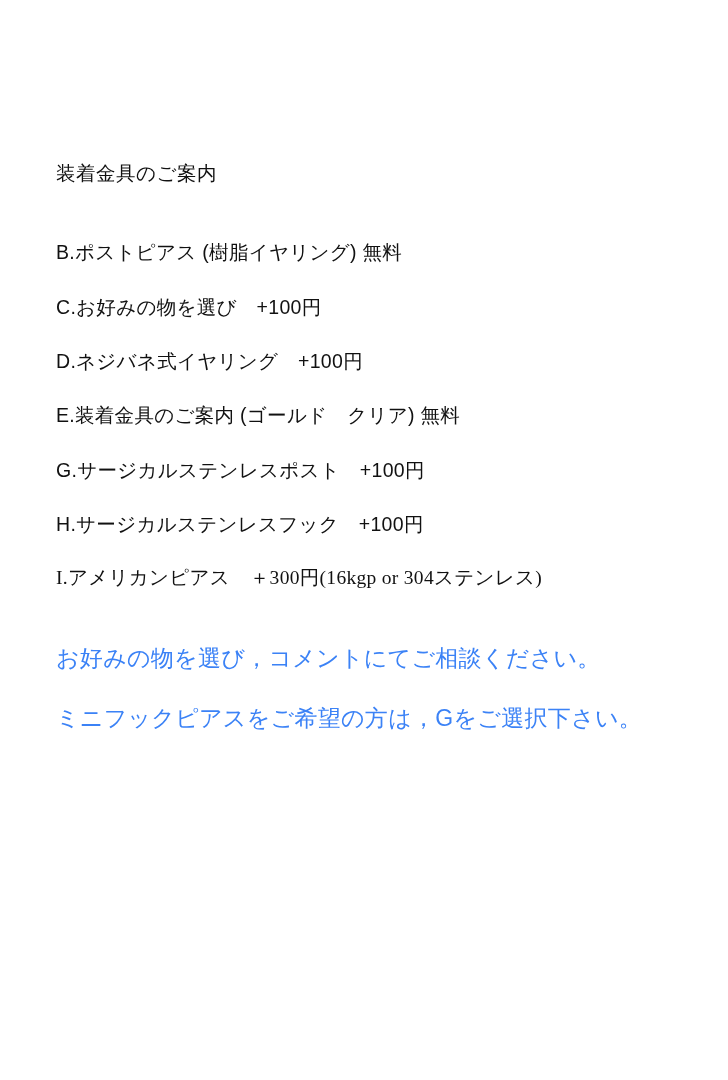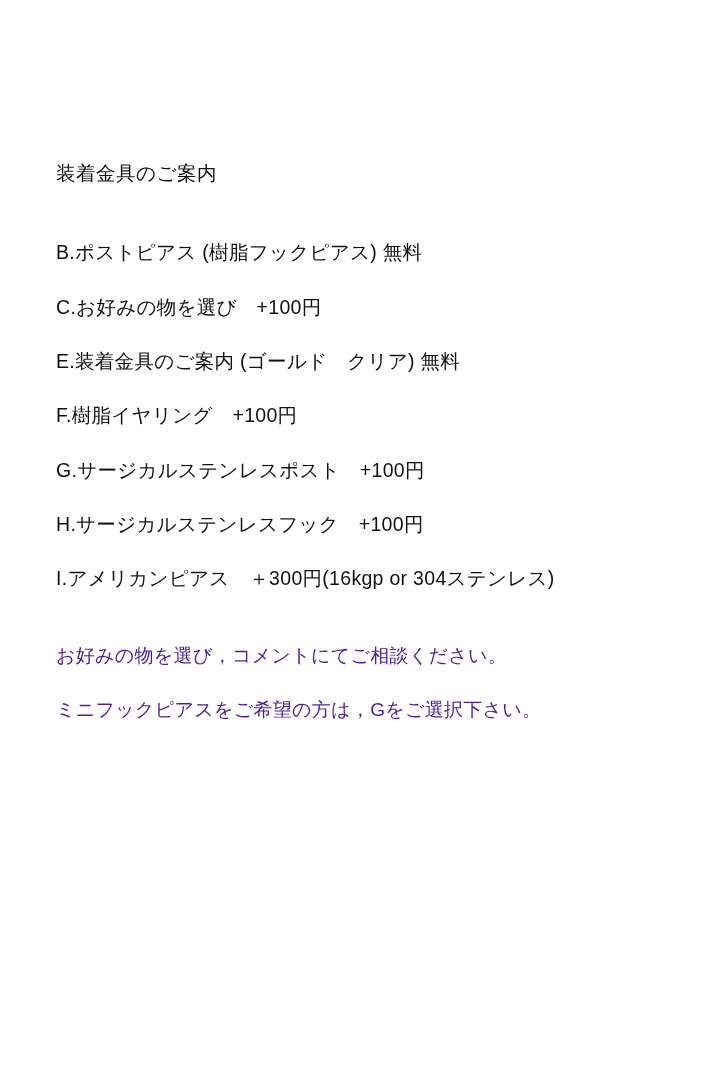--- a/index.html
+++ b/index.html
@@ -37,48 +37,49 @@
   .option-item {
     font-size: 19.5px;
     line-height: 1.35;
     letter-spacing: 0.3px;
     color: #111111;
     margin-bottom: 28px;
     white-space: nowrap;
   }
   .option-item:last-child {
     margin-bottom: 16px;
+    font-family: Liberation Serif, serif;
   }
   .notes {
     margin-top: 52px;
   }
   .note-line {
-    font-size: 19px;
+    font-size: 23px;
     line-height: 1.35;
     letter-spacing: 0.3px;
-    color: #4c1d95;
+    color: #3b82f6;
     margin-bottom: 28px;
     white-space: nowrap;
   }
   .note-line:last-child {
     margin-bottom: 16px;
   }
 </style>
 </head>
 <body>
 
 <div class="page">
 
   <h1 class="doc-title">装着金具のご案内</h1>
 
   <ul class="option-list">
-    <li class="option-item">B.ポストピアス (樹脂フックピアス) 無料</li>
+    <li class="option-item">B.ポストピアス (樹脂イヤリング) 無料</li>
     <li class="option-item">C.お好みの物を選び　+100円</li>
+    <li class="option-item">D.ネジバネ式イヤリング　+100円</li>
     <li class="option-item">E.装着金具のご案内 (ゴールド　クリア) 無料</li>
-    <li class="option-item">F.樹脂イヤリング　+100円</li>
     <li class="option-item">G.サージカルステンレスポスト　+100円</li>
     <li class="option-item">H.サージカルステンレスフック　+100円</li>
     <li class="option-item"> I.アメリカンピアス　＋300円(16kgp or 304ステンレス)</li>
   </ul>
 
   <div class="notes">
     <p class="note-line">お好みの物を選び，コメントにてご相談ください。</p>
     <p class="note-line">ミニフックピアスをご希望の方は，Gをご選択下さい。</p>
   </div>
 

